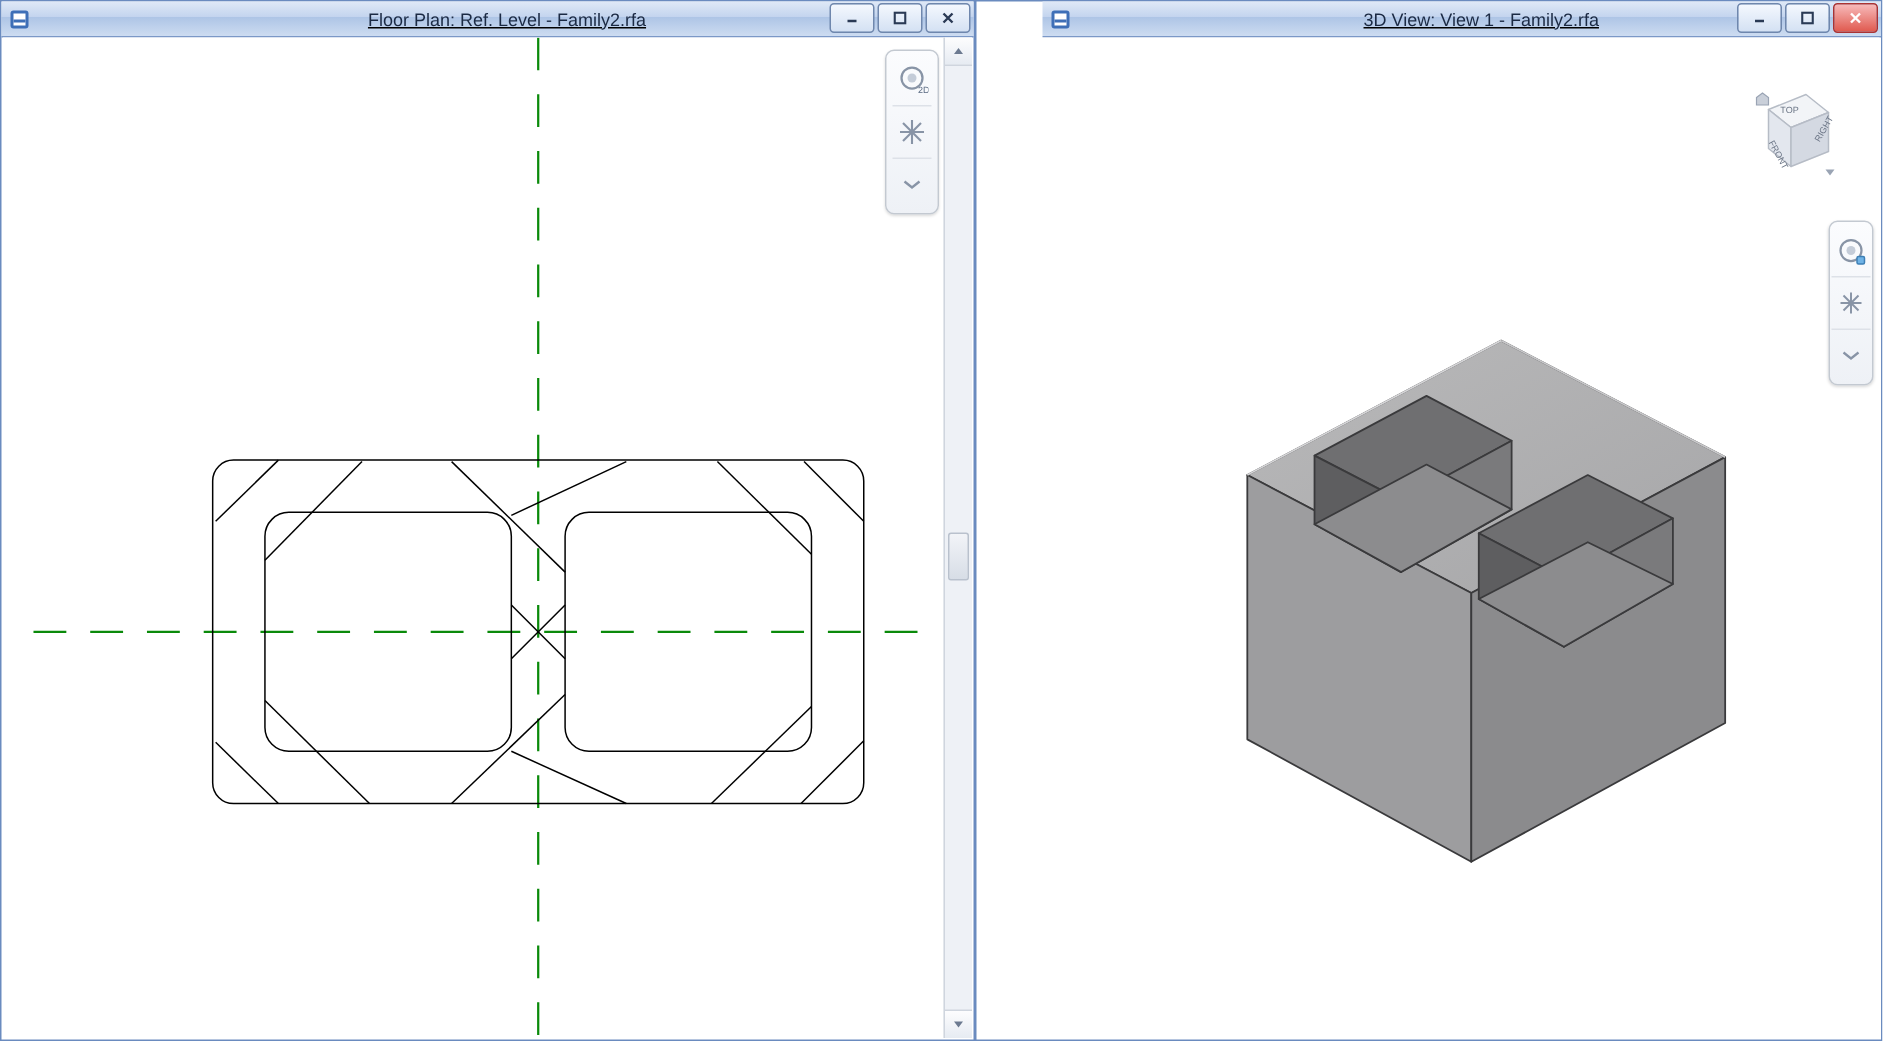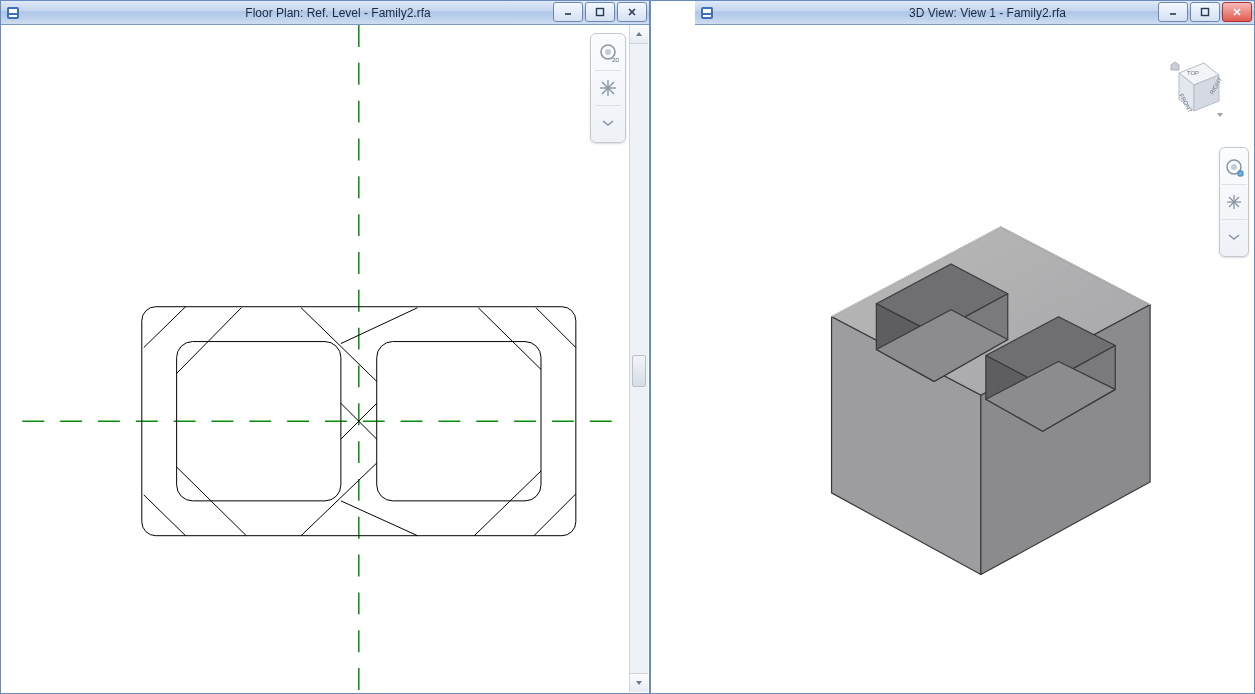--- a/index.html
+++ b/index.html
@@ -1,16 +1,16 @@
 <!DOCTYPE html>
 <html><head>
 <meta charset="utf-8">
 <style>
   html,body{margin:0;padding:0;width:1255px;height:694px;font-family:"Segoe UI",Tahoma,sans-serif;font-size:12px;overflow:hidden;background:#fff;}
-  .wrap{display:flex;width:1255px;height:576px;}
+  .wrap{display:flex;width:1255px;height:576px;text-decoration:underline;}
   
   .win{position:relative;border:1px solid #6a8bbf;box-sizing:border-box;background:#fff;}
   .win-left{width:650px;height:694px;}
   .win-right{flex:1;height:694px;padding-left:44px;}
   
   .titlebar{height:23px;background:linear-gradient(#dfe9f7,#c3d4ee 45%,#aec5e6 46%,#cddcf1);
             border-bottom:1px solid #7b98c7;display:flex;align-items:center;position:relative;}
   .titlebar .app-icon{width:16px;height:16px;margin:0 6px 0 4px;display:flex;align-items:center;justify-content:center;}
   .titlebar .title-text{flex:1;text-align:center;color:#1b2a44;font-size:12px;}
   .win-buttons{position:absolute;right:2px;top:1px;display:flex;gap:2px;}

